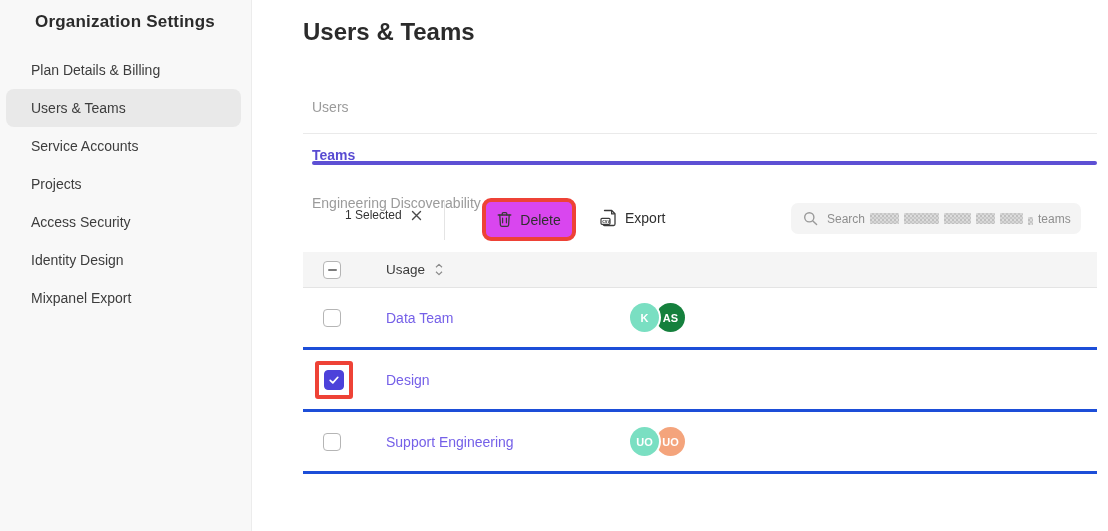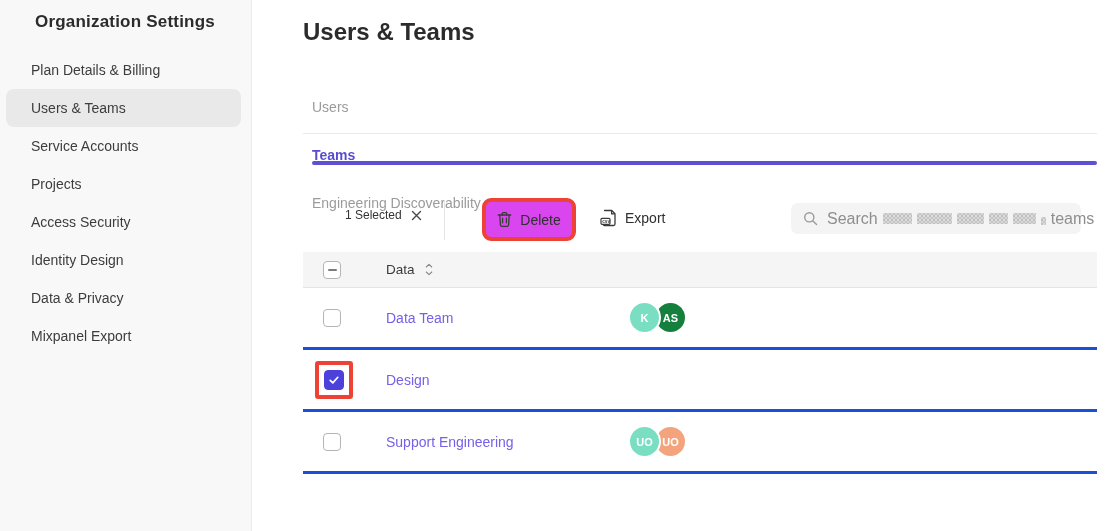--- a/index.html
+++ b/index.html
@@ -65,21 +65,21 @@
     display:flex; align-items:center; gap:8px;
     font-size:14px; font-weight:500; color:#2f2f2f; cursor:pointer;
   }
   .btn-export { position:absolute; left:348px; top:14px; }
 
   .search-box {
     position:absolute; left:539px; top:8px; width:290px; height:31px;
     background:#f4f4f4; border-radius:7px; display:flex; align-items:center;
     gap:9px; padding:0 12px; cursor:text;
   }
-  .search-text { display:flex; align-items:center; gap:5px; font-size:16px; color:#8e8e8e; white-space:nowrap; }
+  .search-text { display:flex; align-items:center; gap:5px; font-size:12px; color:#8e8e8e; white-space:nowrap; }
   .redact {
     display:inline-block; height:11px; border-radius:1px; vertical-align:middle;
     background-image:conic-gradient(#c6c6c6 25%, #dddddd 0 50%, #bfbfbf 0 75%, #d6d6d6 0);
     background-size:4px 4px;
   }
   .r1{width:29px} .r2{width:35px} .r3{width:27px} .r4{width:19px} .r5{width:23px} .r6{width:5px;height:8px;margin-top:4px}
 
   
   .table { position:absolute; left:51px; top:252px; width:794px; }
   .thead {
@@ -127,21 +127,20 @@
 
 <aside class="sidebar">
   <div class="sidebar-title">Organization Settings</div>
   <nav class="side-nav">
     <div class="side-item">Plan Details &amp; Billing</div>
     <div class="side-item selected">Users &amp; Teams</div>
     <div class="side-item">Service Accounts</div>
     <div class="side-item">Projects</div>
     <div class="side-item">Access Security</div>
     <div class="side-item">Identity Design</div>
-    <div class="side-item">Data &amp; Privacy</div>
     <div class="side-item">Mixpanel Export</div>
   </nav>
 </aside>
 
 <main class="main">
 
   <h1 class="page-title">Users &amp; Teams</h1>
 
   <div class="tabs">
     <div class="tab">Users</div>
@@ -217,21 +216,21 @@
     </div>
   </div>
 
   <div class="table">
 
     <div class="thead">
       <span class="checkbox pos-check">
         <span class="dash"></span>
       </span>
       <span class="th-name">
-        <span>Data</span>
+        <span>Usage</span>
         <span class="icon">
           <svg width="8" height="13" viewBox="0 0 8 13" fill="none">
             <path d="M1 4.2L4 1.4L7 4.2" stroke="#8a8a8a" stroke-width="1.2" stroke-linejoin="round"></path>
             <path d="M1 8.8L4 11.6L7 8.8" stroke="#8a8a8a" stroke-width="1.2" stroke-linejoin="round"></path>
           </svg>
         </span>
       </span>
     </div>
 
     <div class="row">

